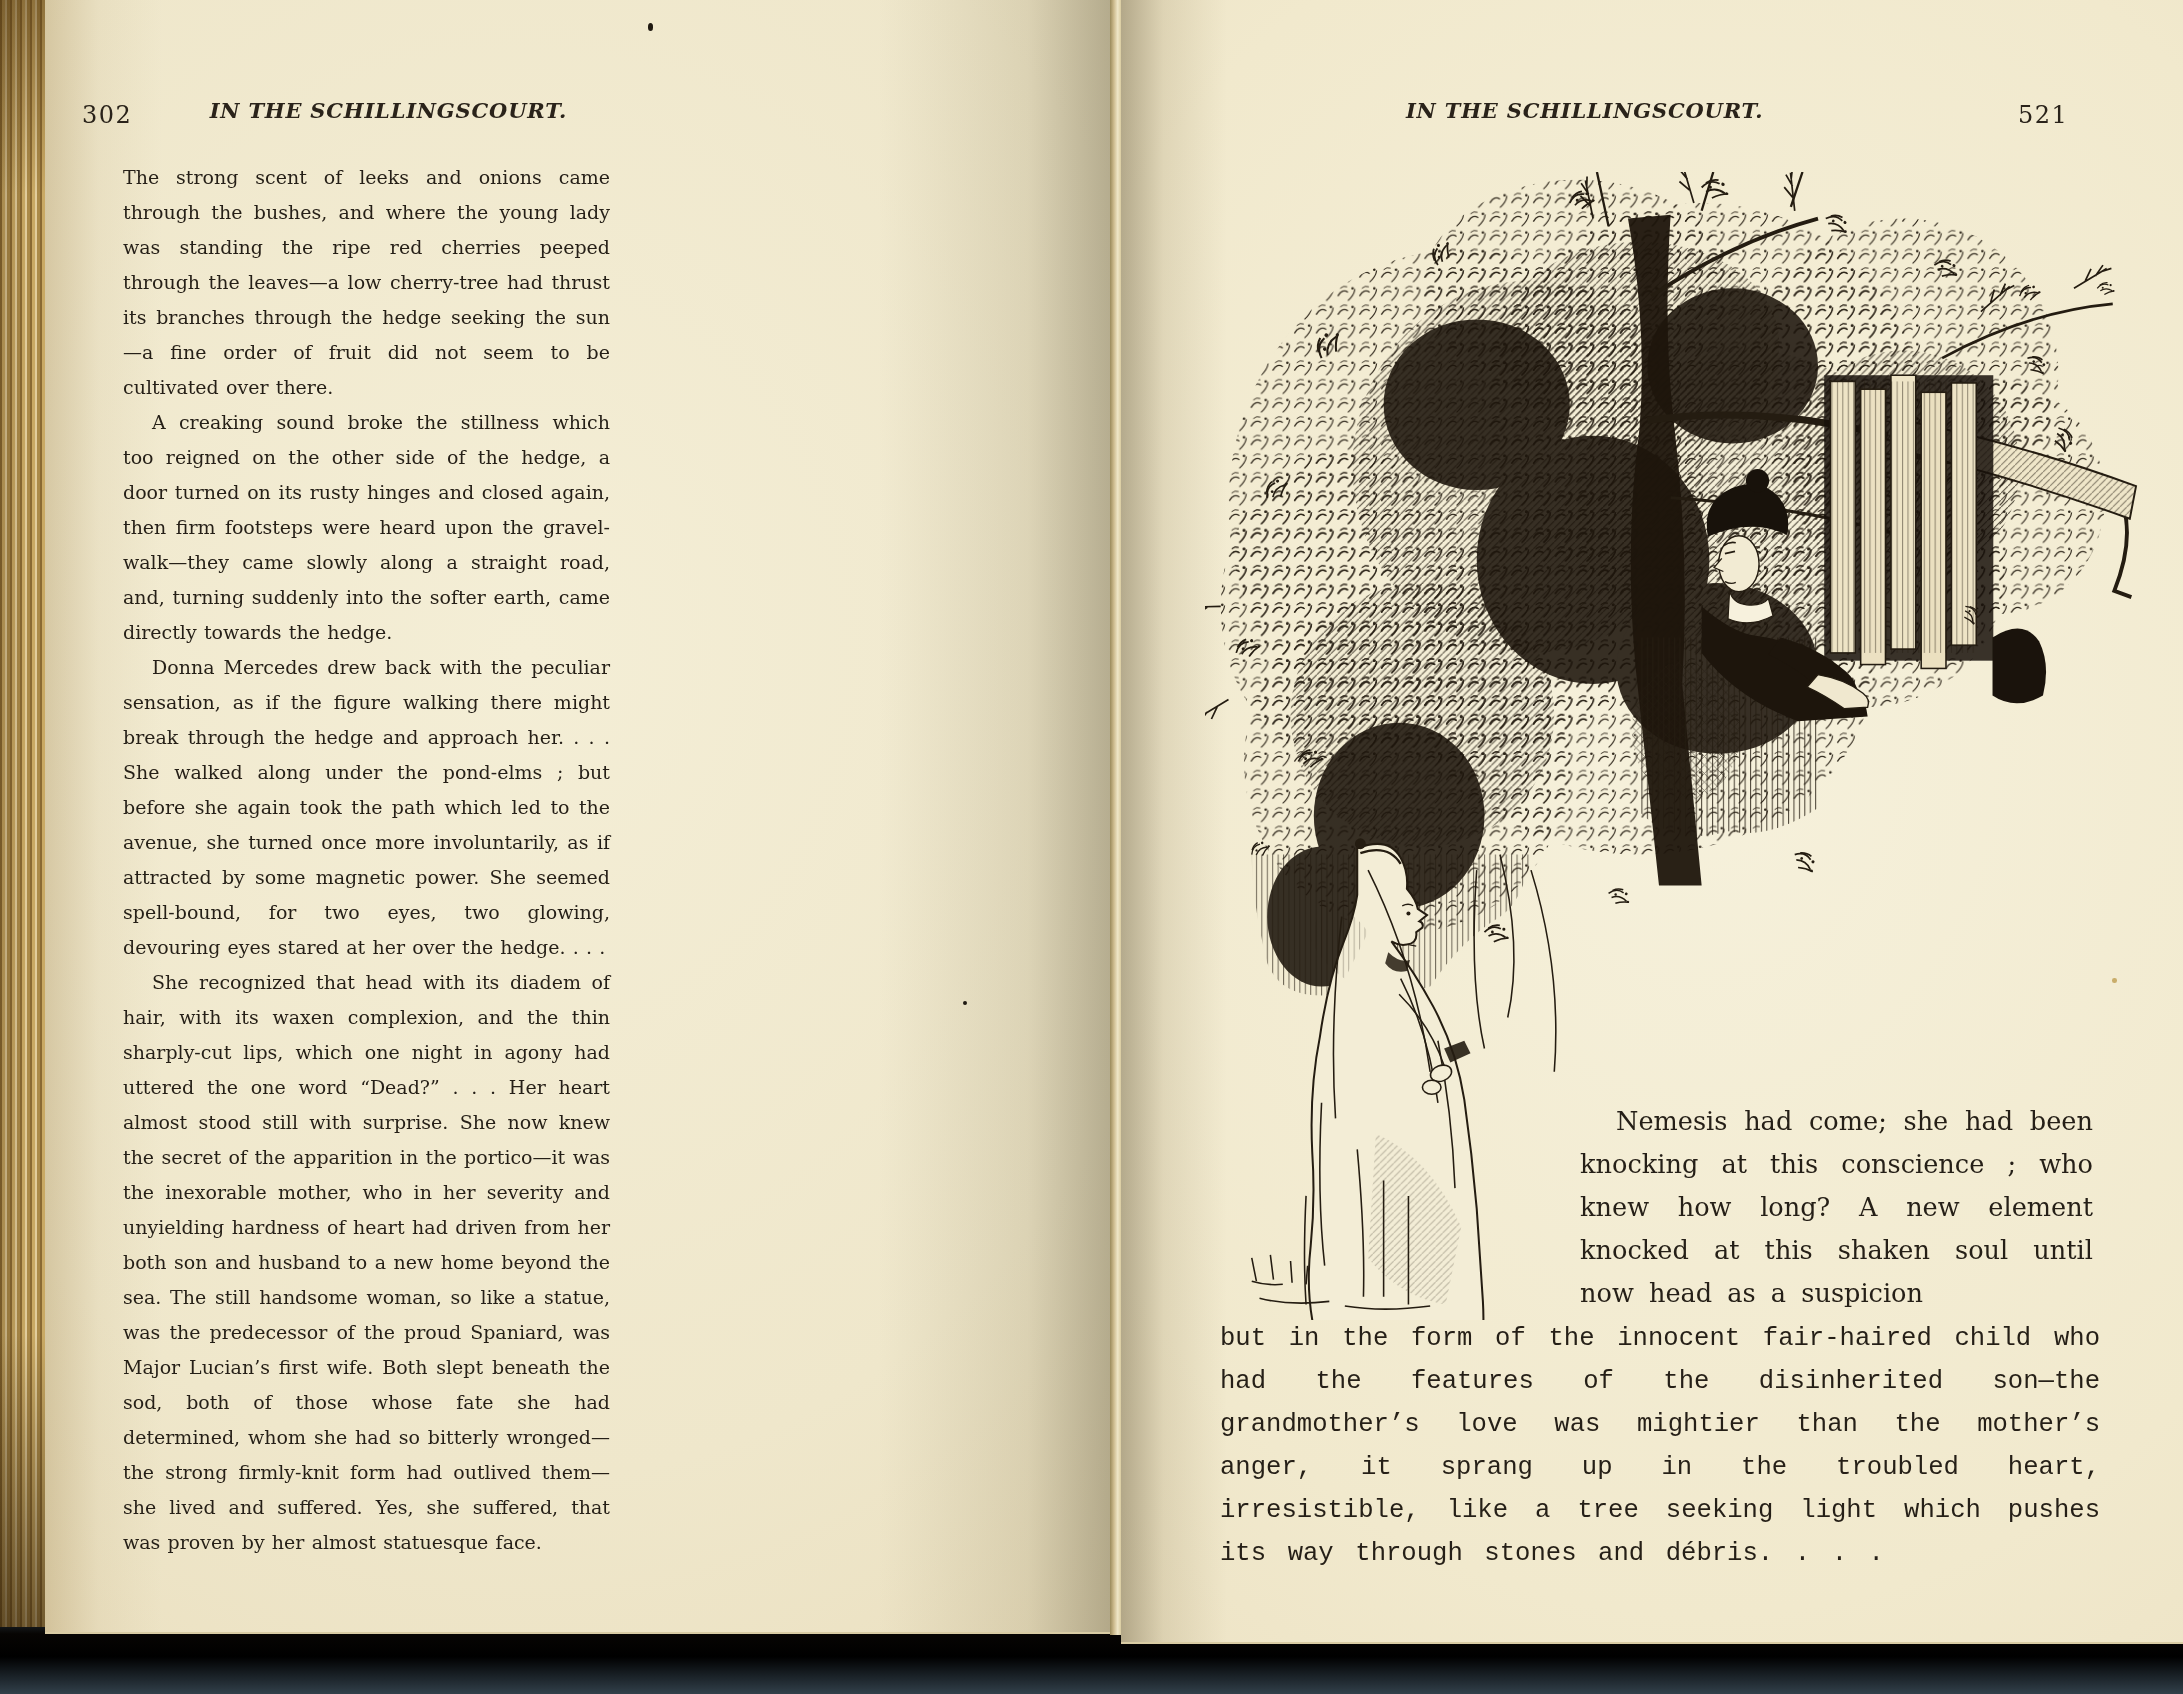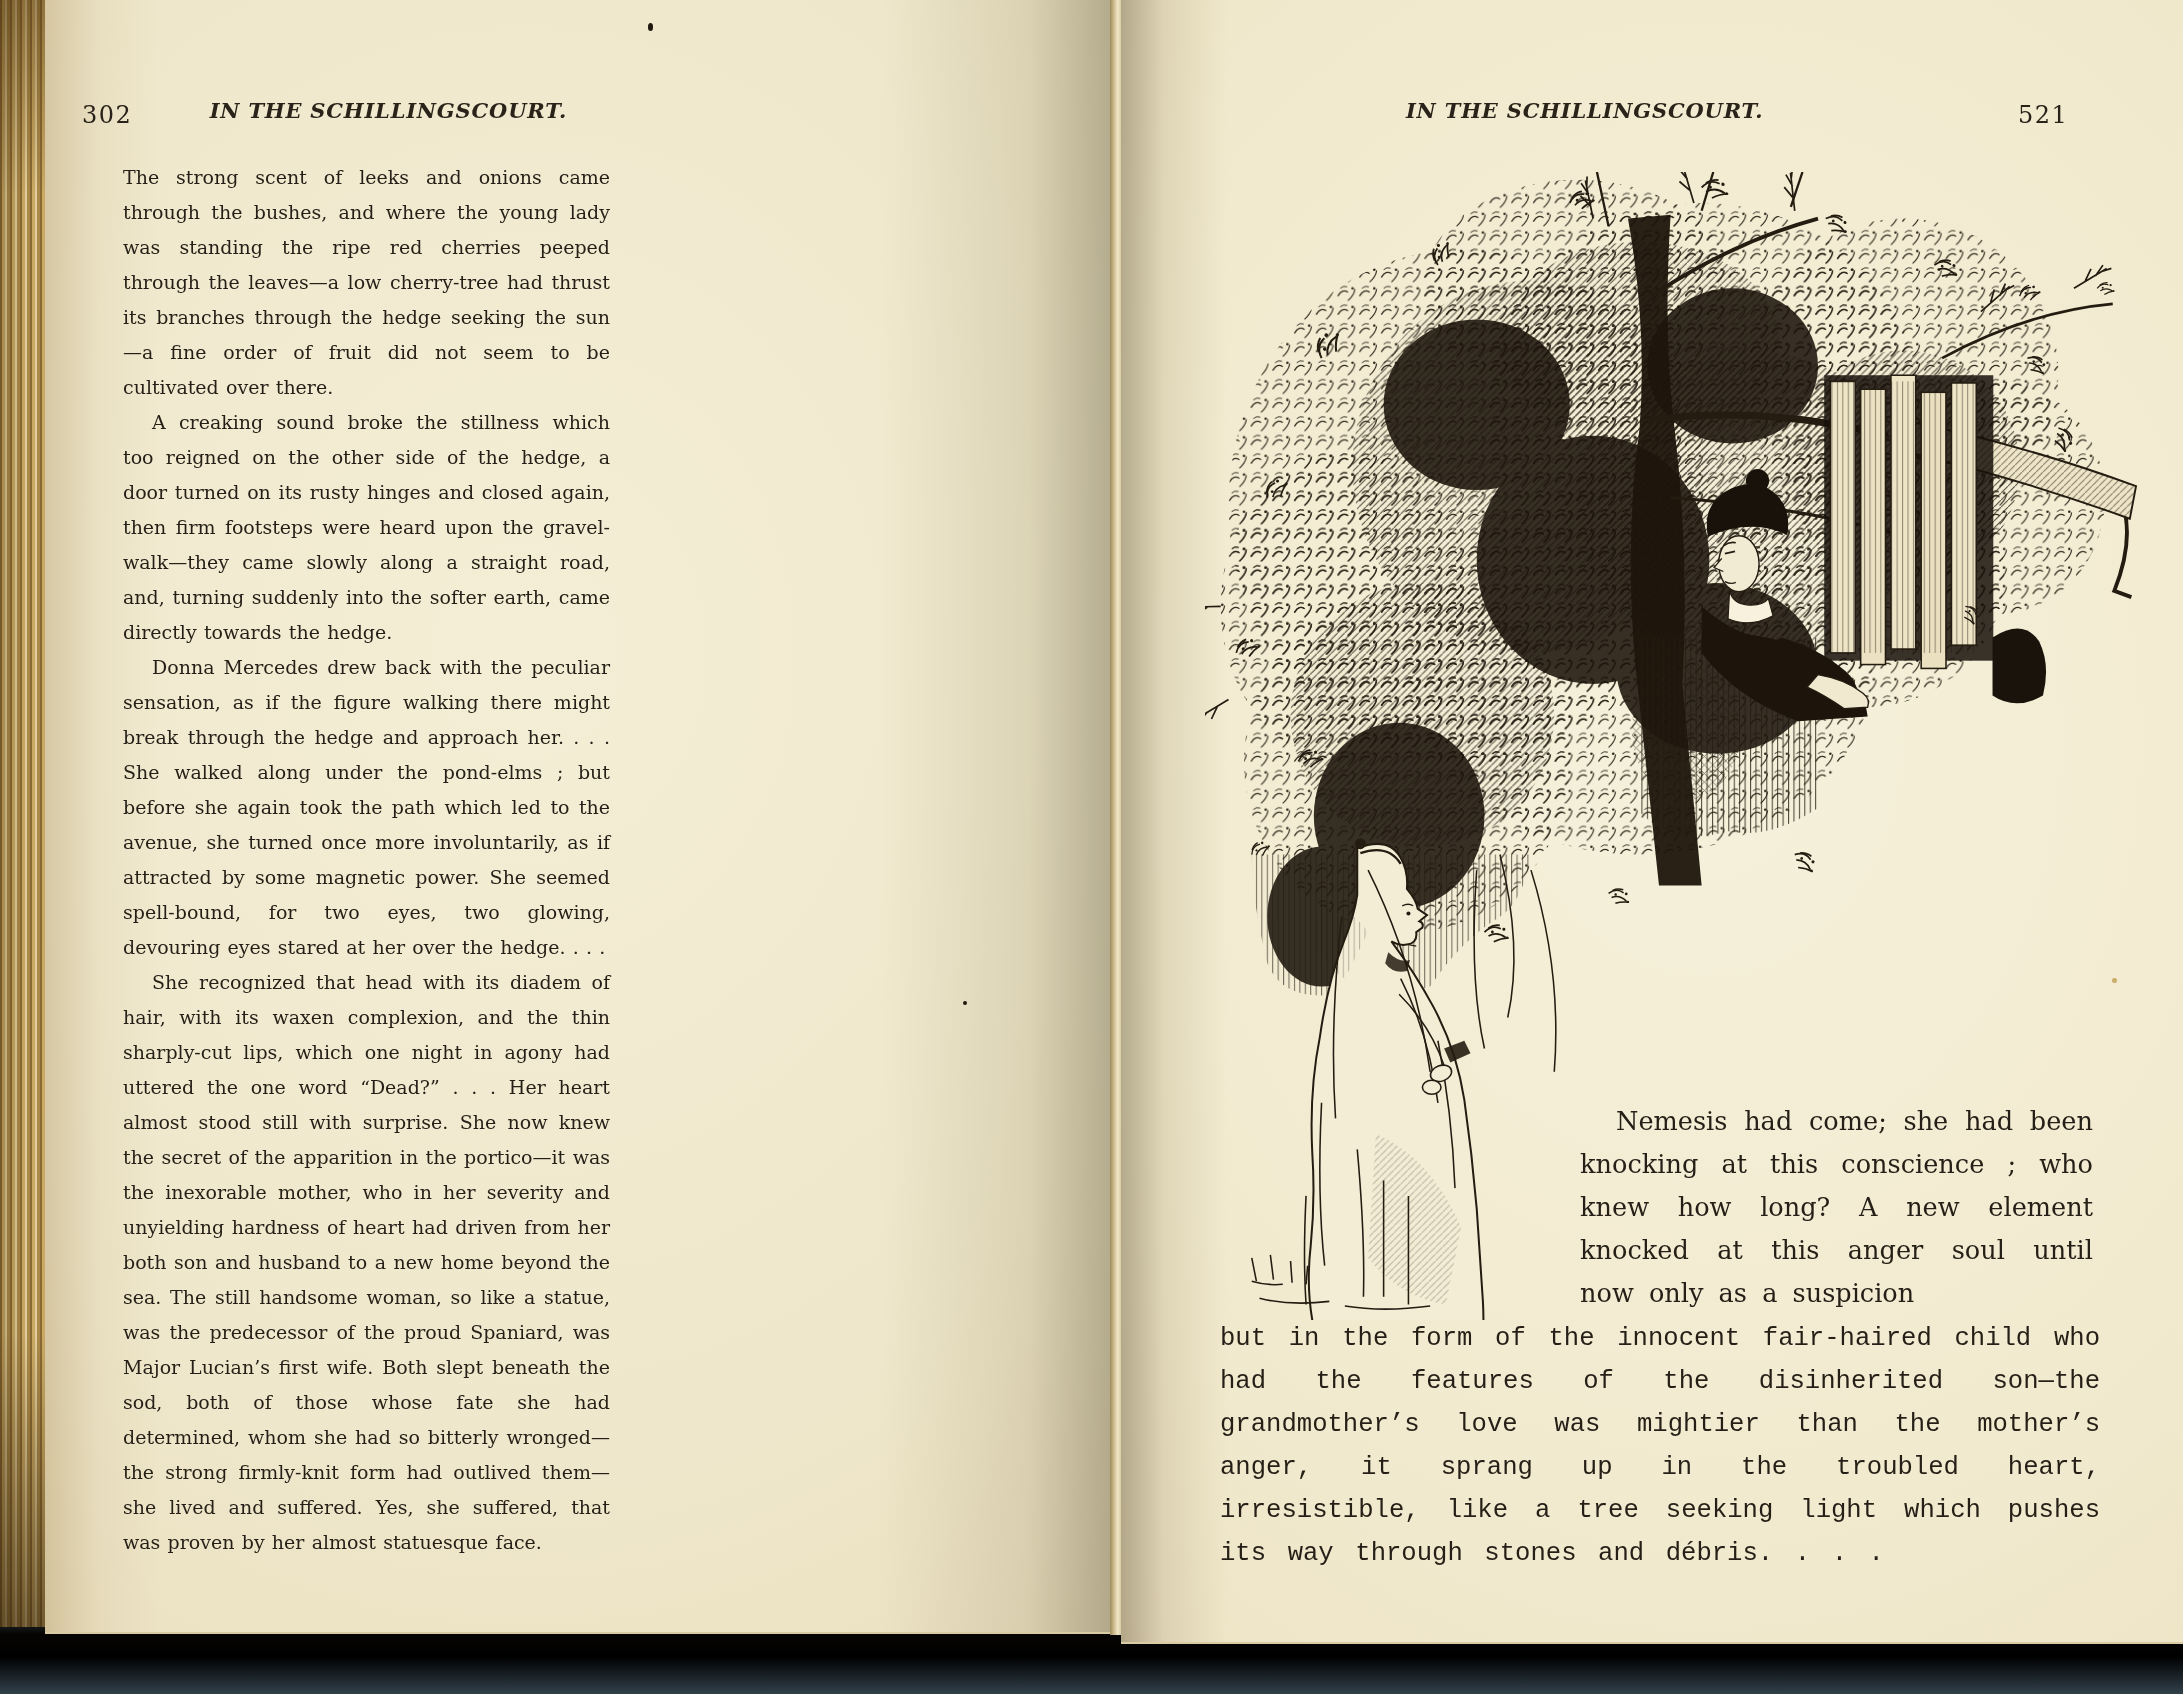--- a/index.html
+++ b/index.html
@@ -242,21 +242,21 @@
         <use href="#twig" transform="translate(500 60) rotate(-80)"></use>
         <use href="#twig" transform="translate(630 40) rotate(-85)"></use>
         <use href="#twig" transform="translate(760 50) rotate(-75)"></use>
         <use href="#twig" transform="translate(1000 180) rotate(-20)"></use>
         <use href="#twig" transform="translate(1120 150) rotate(-10)"></use>
         <use href="#twig" transform="translate(20 560) rotate(200)"></use>
         <use href="#twig" transform="translate(30 680) rotate(170)"></use>
       </g>
     </svg>
 
-    <div class="rp-wrap">Nemesis had come; she had been knocking at this conscience ; who knew how long?  A new element knocked at this anger soul until now only as a suspicion</div>
+    <div class="rp-wrap">Nemesis had come; she had been knocking at this conscience ; who knew how long?  A new element knocked at this shaken soul until now head as a suspicion</div>
     <div class="rp-full">but in the form of the innocent fair-haired child who had the features of the disinherited son—the grandmother’s love was mightier than the mother’s anger, it sprang up in the troubled heart, irresistible, like a tree seeking light which pushes its way through stones and débris. . . .</div>
   </div>
 
   <div class="speck" style="left:648px;top:23px;width:5.4px;height:7.7px;"></div>
   <div class="speck" style="left:963px;top:1001px;width:3.9px;height:3.9px;"></div>
   <div class="speck" style="left:2112px;top:978px;width:4.6px;height:4.6px;background:#c9ad6a;"></div>
 
 </div>
 
 

